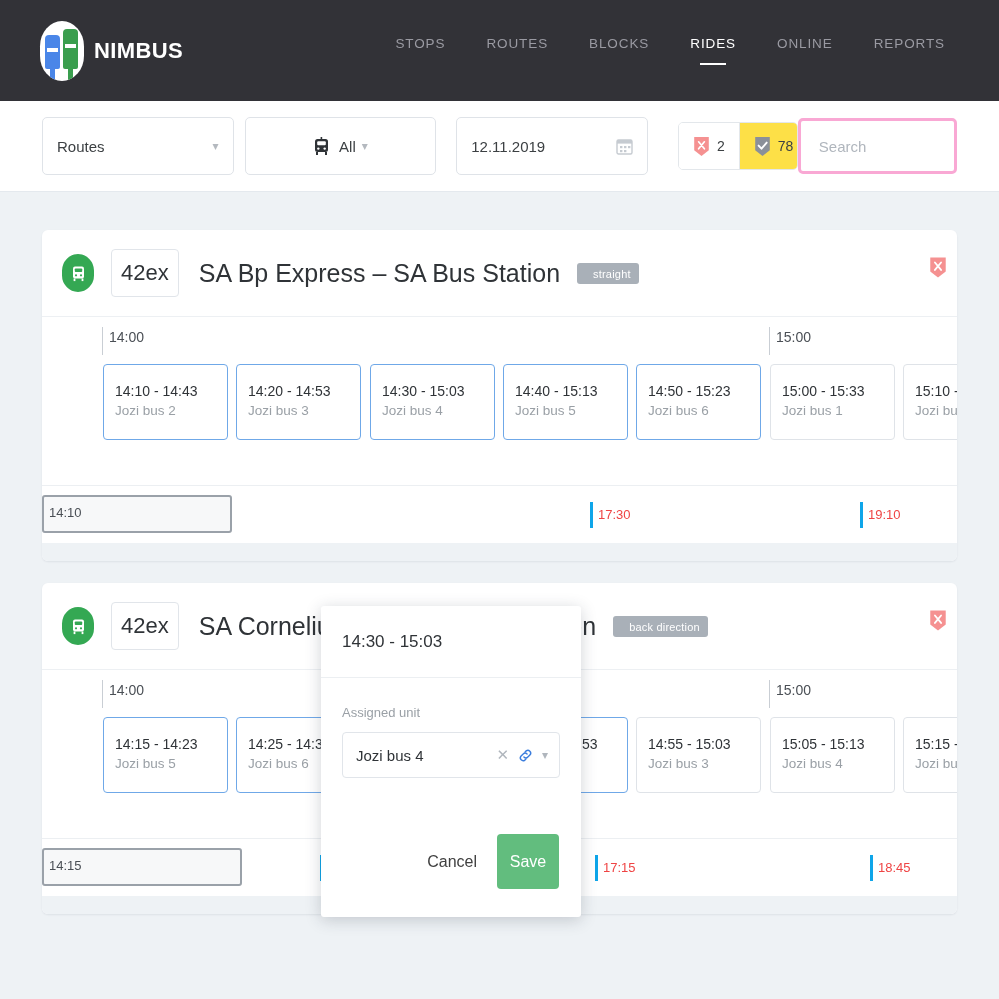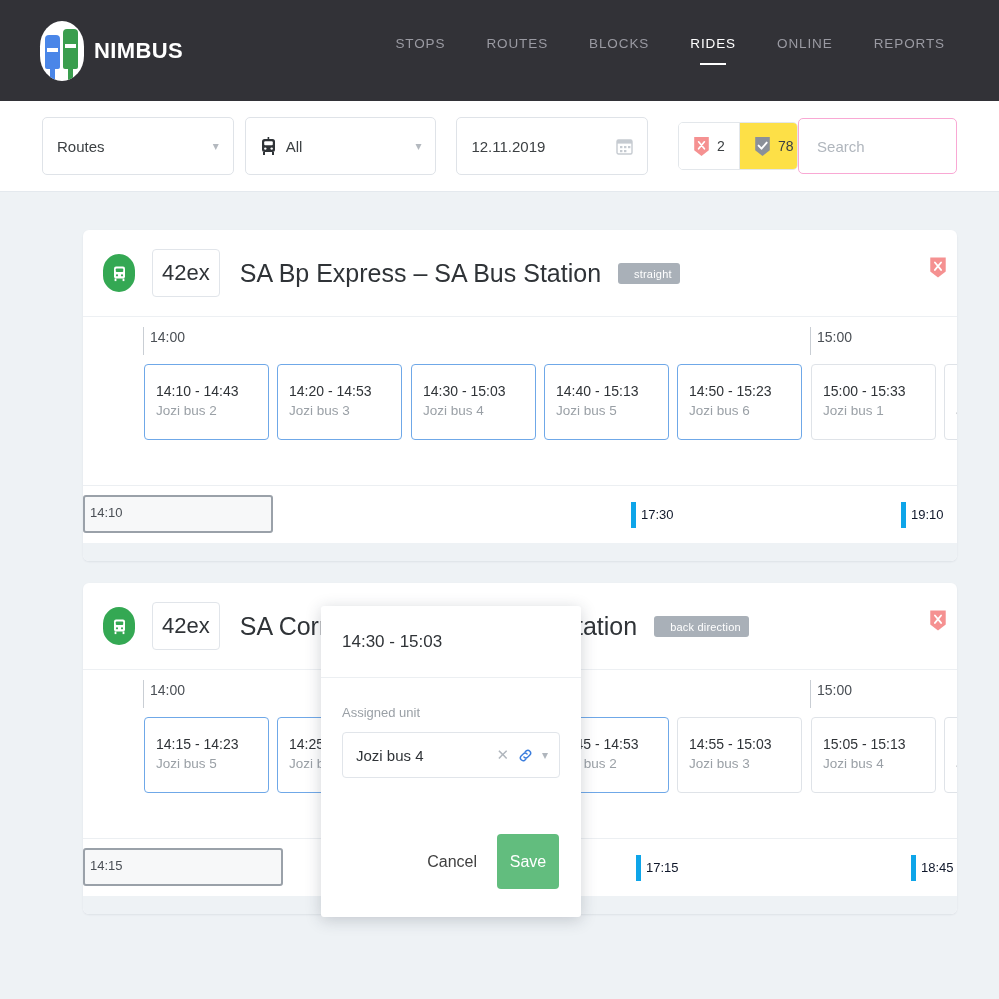--- a/index.html
+++ b/index.html
@@ -126,21 +126,21 @@
     border-radius: 5px;
     background: #fff;
     display: flex;
     align-items: center;
     padding: 0 14px;
     font-size: 15px;
     color: #3c4043;
     position: relative;
   }
   .ctrl.select { width: 206px; justify-content: space-between; cursor: pointer; }
-  .ctrl.select.unit { width: 206px; margin-left: 11px; }
+  .ctrl.select.unit { width: 206px; margin-left: 11px; justify-content: center; }
   .ctrl.date { width: 206px; margin-left: 20px; justify-content: space-between; }
   .ctrl .caret {
     color: #b4b9bf;
     font-size: 12px;
     line-height: 1;
     margin-left: 6px;
   }
   .unit-left { display: flex; align-items: center; gap: 9px; }
   .bus-glyph { width: 17px; height: 19px; display: block; }
   .cal-glyph { width: 17px; height: 18px; display: block; }
@@ -164,21 +164,21 @@
     color: #3c4043;
   }
   .toggle-btn.on { background: #fde047; }
   .toggle-btn + .toggle-btn { border-left: 1px solid #e3e7eb; }
   .shield { width: 17px; height: 21px; display: block; }
 
   .search-box {
     margin-left: auto;
     height: 56px;
     width: 170px;
-    border: 1px solid #f9a8d4;
+    border: 3px solid #f9a8d4;
     border-radius: 5px;
     background: #fff;
     display: flex;
     align-items: center;
     padding: 0 16px;
   }
   .search-box input {
     border: none;
     outline: none;
     font-size: 15px;
@@ -193,21 +193,20 @@
   .page {
     padding: 38px 42px 0 42px;
     position: relative;
   }
   .card {
     background: #ffffff;
     border-radius: 6px;
     box-shadow: 0 1px 2px rgba(30,40,60,.08);
     position: relative;
     overflow: hidden;
-    margin-left: 41px;
   }
   .card + .card { margin-top: 22px; }
   .card-head {
     height: 87px;
     display: flex;
     align-items: center;
     padding: 0 18px 0 20px;
     border-bottom: 1px solid #edf0f3;
     position: relative;
   }
@@ -310,25 +309,25 @@
   
   .scrollbar {
     position: relative;
     height: 58px;
     border-top: 1px solid #eceff2;
     background: #fff;
   }
   .sb-tick {
     position: absolute;
     top: 16px;
-    border-left: 5px solid #0ea5e9;
+    border-left: 3px solid #0ea5e9;
     height: 26px;
     padding-left: 5px;
     font-size: 13px;
-    color: #0f172a;
+    color: #ef4444;
     line-height: 26px;
     white-space: nowrap;
   }
   .sb-handle {
     position: absolute;
     top: 9px;
     height: 38px;
     background: #f7f8f9;
     border: 2px solid #9aa1a9;
     border-radius: 3px;

